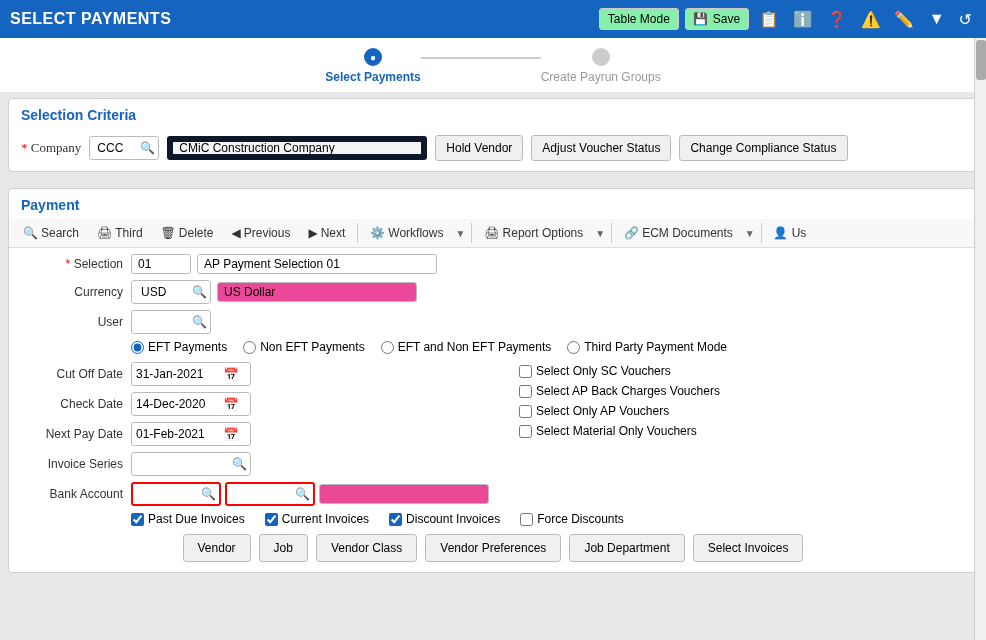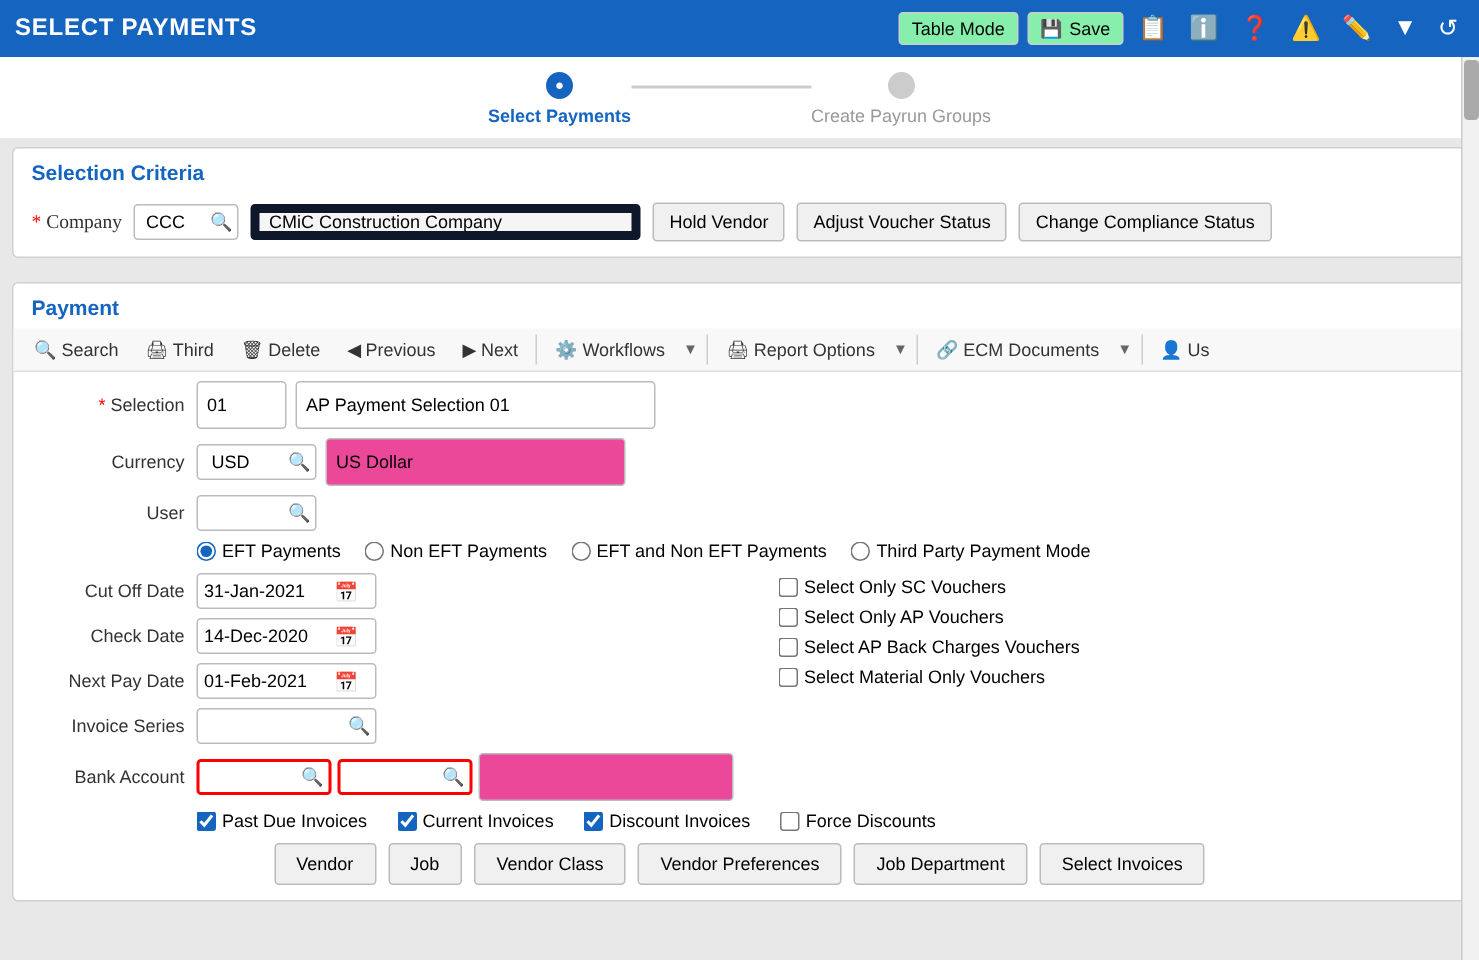--- a/index.html
+++ b/index.html
@@ -202,21 +202,21 @@
       color: #333;
       flex-shrink: 0;
     }
     .form-label.required::before {
       content: '* ';
       color: red;
     }
     .text-input {
       border: 1px solid #bbb;
       border-radius: 3px;
-      height: 32px;
+      height: 20px;
       padding: 2px 6px;
       font-size: 12px;
     }
     .input-with-search {
       display: flex;
       align-items: center;
       border: 1px solid #bbb;
       border-radius: 3px;
       height: 24px;
       background: white;
@@ -536,27 +536,27 @@
         <div style="padding-top:2px;">
           <div class="form-row">
             <div class="checkbox-item">
               <input type="checkbox" style="">
               <span>Select Only SC Vouchers</span>
             </div>
           </div>
           <div class="form-row">
             <div class="checkbox-item">
               <input type="checkbox" style="">
-              <span>Select Only AP Vouchers</span>
+              <span>Select AP Back Charges Vouchers</span>
             </div>
           </div>
           <div class="form-row">
             <div class="checkbox-item">
               <input type="checkbox" style="">
-              <span>Select AP Back Charges Vouchers</span>
+              <span>Select Only AP Vouchers</span>
             </div>
           </div>
           <div class="form-row">
             <div class="checkbox-item">
               <input type="checkbox" style="">
               <span>Select Material Only Vouchers</span>
             </div>
           </div>
         </div>
       </div>

